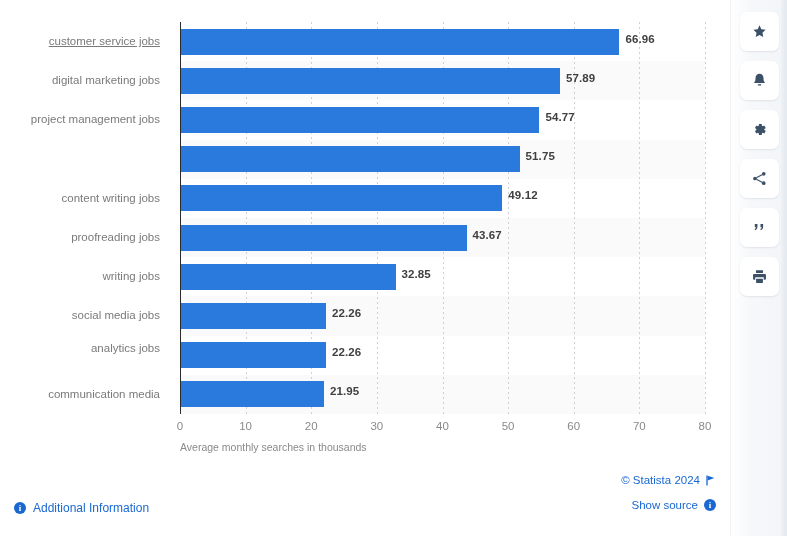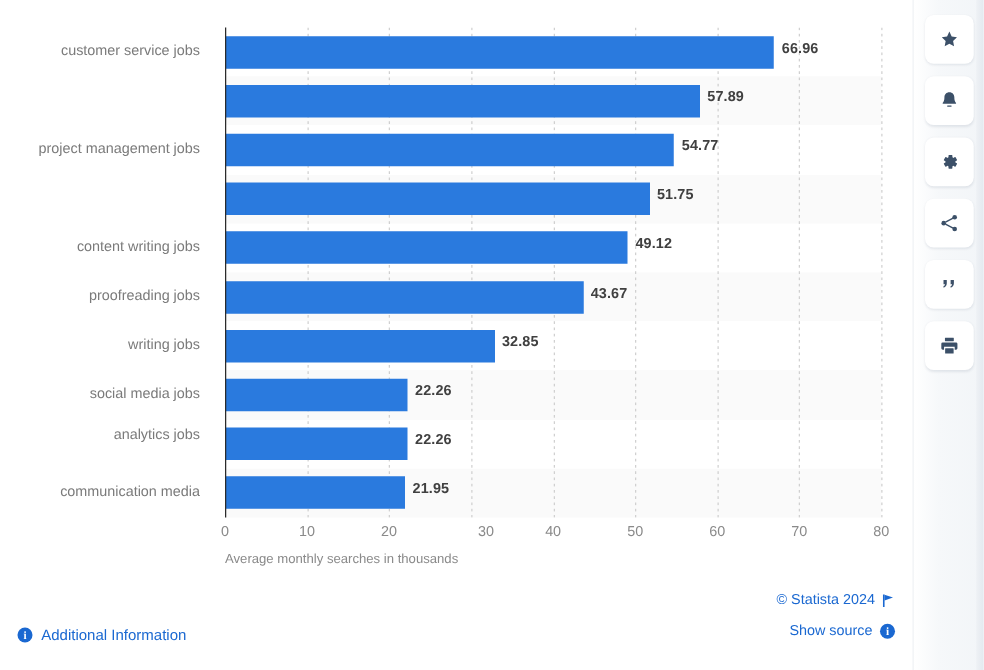--- a/index.html
+++ b/index.html
@@ -237,35 +237,36 @@
         <div class="bar-row" style="top: 352.8px;">
           <div class="bar" style="width: 144.047px; background: rgb(42, 122, 222);"></div>
           <div class="bar-value" style="left: 150.047px;">21.95</div>
         </div>
       </div>
   </div>
 
   <div id="yaxis"></div>
 
   <div id="cat-labels">
-      <div class="cat-label" style="top: 0px;">customer service jobs</div>
+      <div class="cat-label" style="top: 0px; text-decoration: underline;">customer service jobs</div>
+      <div class="cat-label" style="top: 39.2px;">digital marketing jobs</div>
       <div class="cat-label" style="top: 78.4px;">project management jobs</div>
       <div class="cat-label" style="top: 156.8px;">content writing jobs</div>
       <div class="cat-label" style="top: 196px;">proofreading jobs</div>
       <div class="cat-label" style="top: 235.2px; padding-left: 16px;">writing jobs</div>
       <div class="cat-label" style="top: 274.4px;">social media jobs</div>
       <div class="cat-label" style="top: 307px;">analytics jobs</div>
       <div class="cat-label" style="top: 352.8px;">communication media</div>
     </div>
 
   <div id="xticks">
       <div class="xtick" style="left: 0px;">0</div>
       <div class="xtick" style="left: 65.625px;">10</div>
       <div class="xtick" style="left: 131.25px;">20</div>
-      <div class="xtick" style="left: 196.875px; margin-left: 12px;">30</div>
+      <div class="xtick" style="left: 196.875px;">30</div>
       <div class="xtick" style="left: 262.5px;">40</div>
       <div class="xtick" style="left: 328.125px;">50</div>
       <div class="xtick" style="left: 393.75px;">60</div>
       <div class="xtick" style="left: 459.375px;">70</div>
       <div class="xtick" style="left: 525px;">80</div>
     </div>
 
   <div id="xlabel">Average monthly searches in thousands</div>
 
   <div id="footer">

